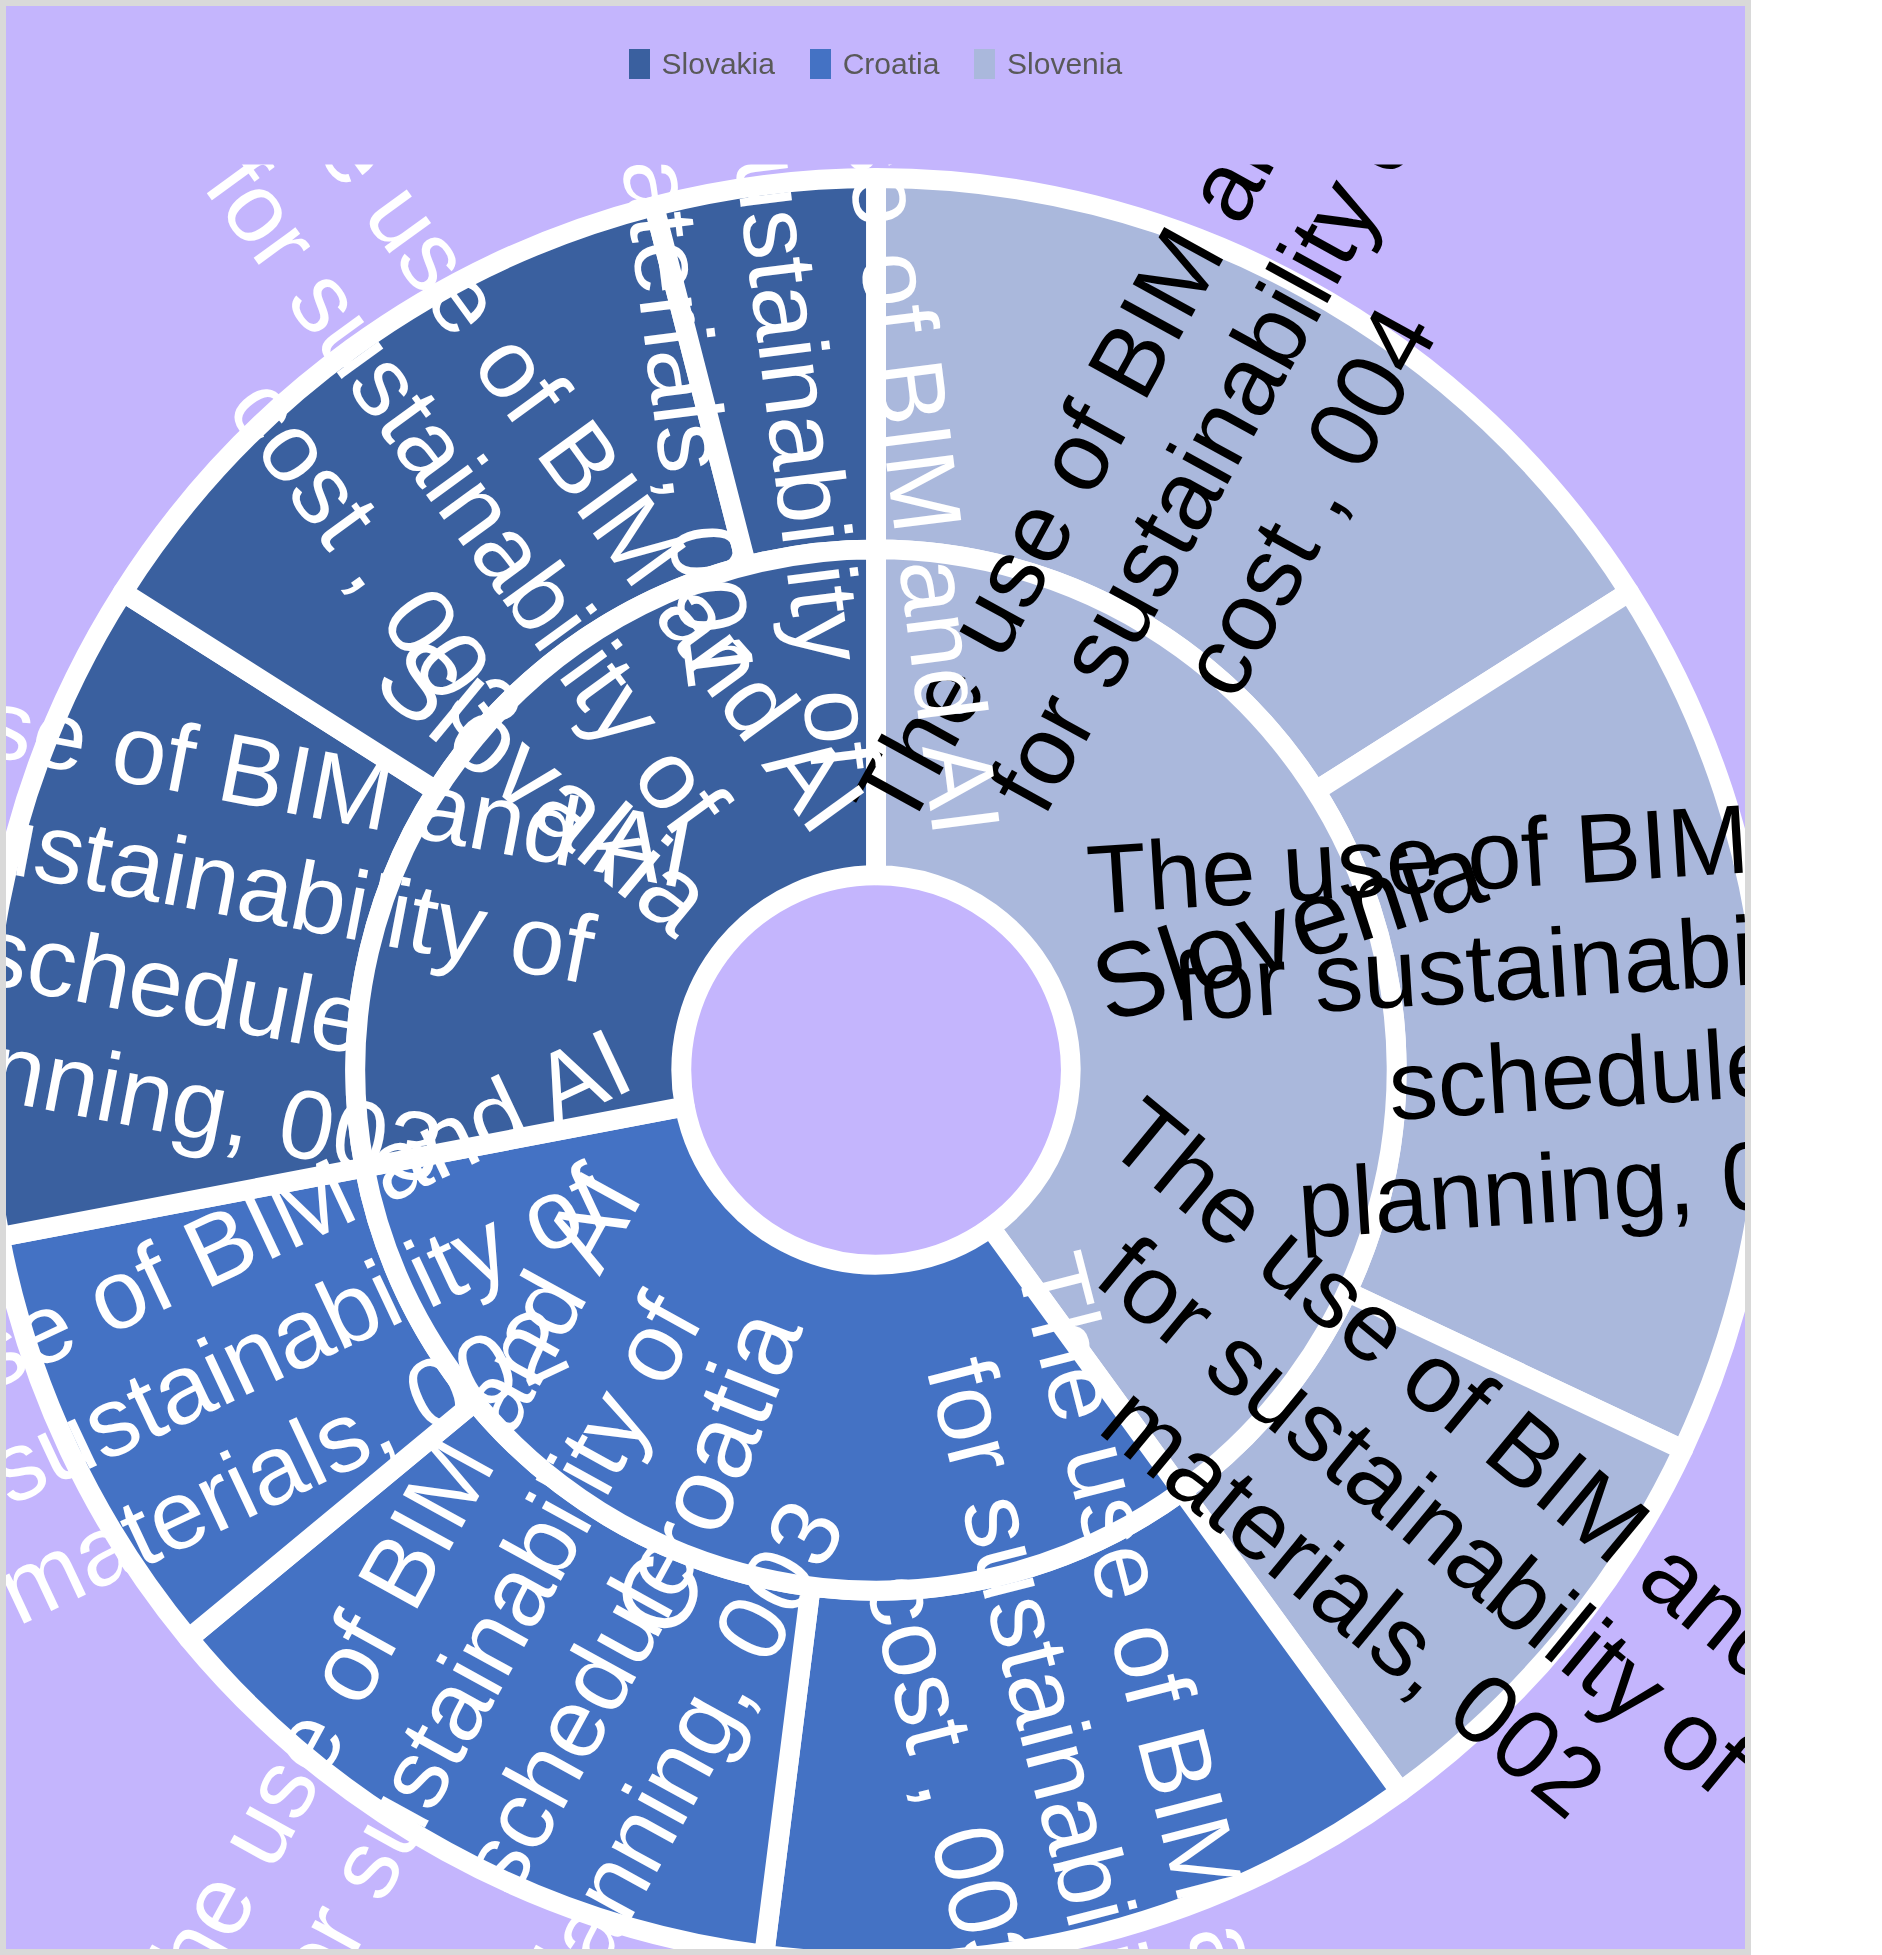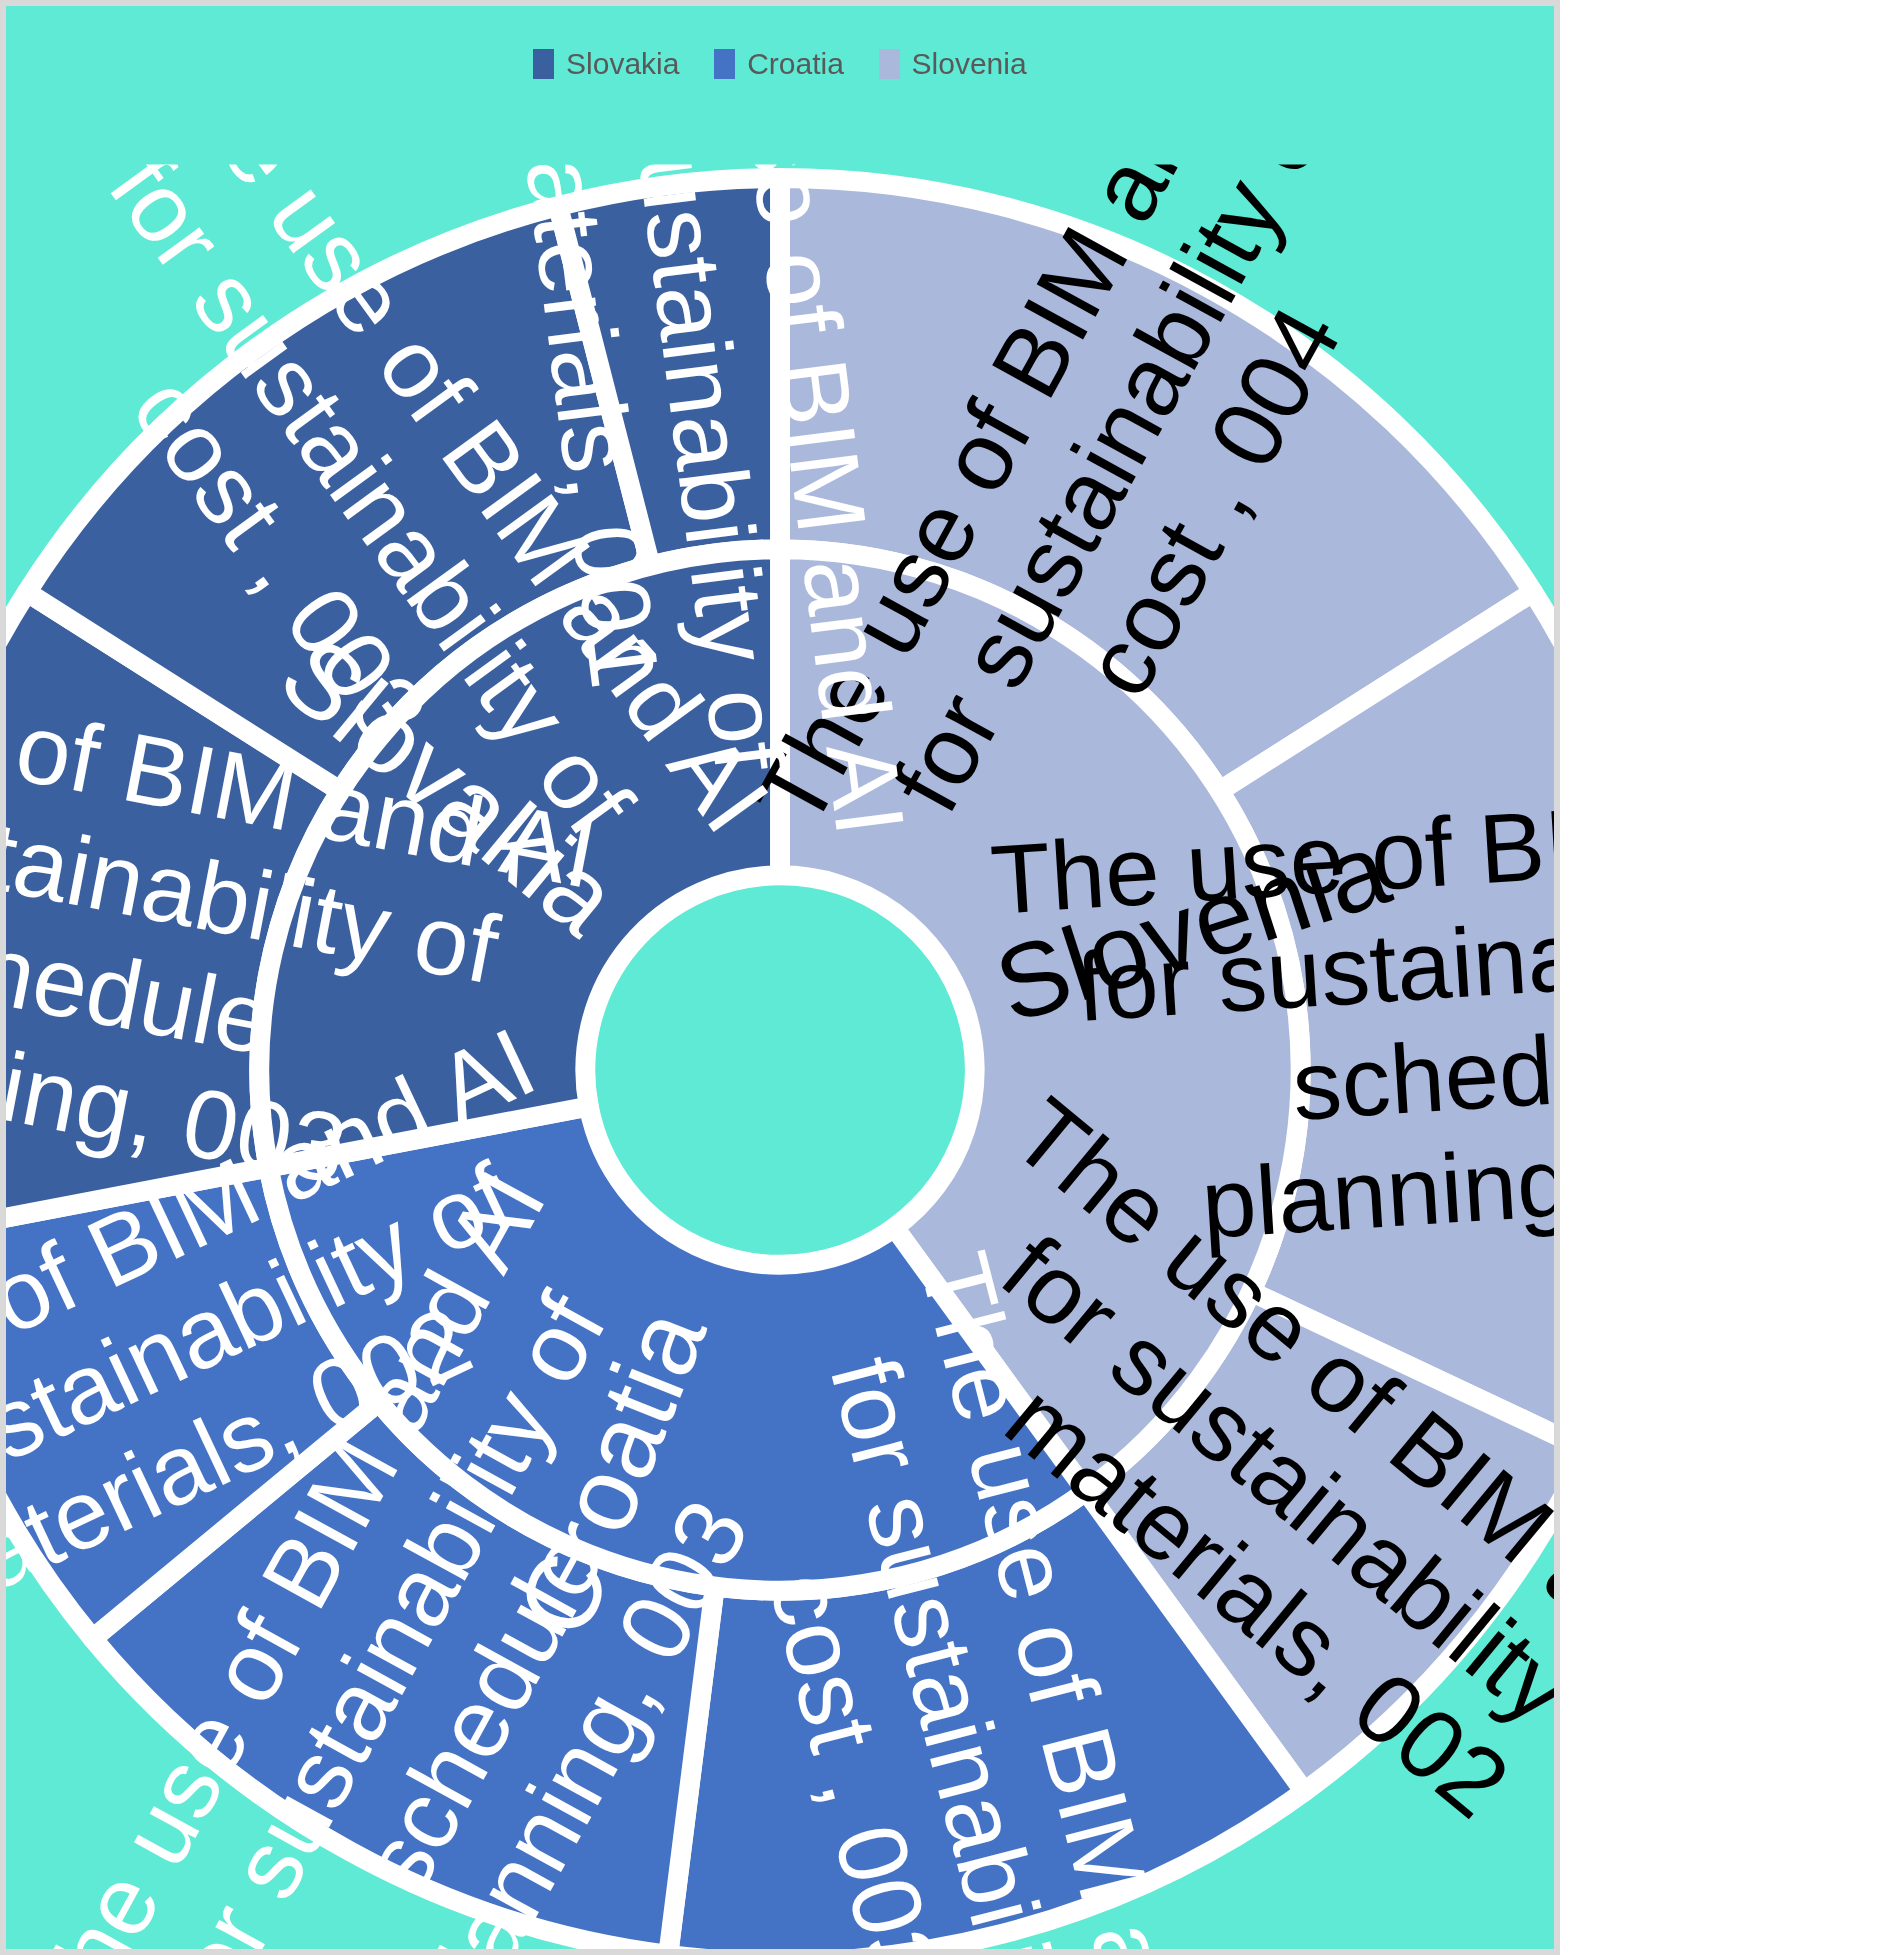--- a/index.html
+++ b/index.html
@@ -1,23 +1,23 @@
 <!DOCTYPE html>
 <html style="font-size:7.2px"><head>
 <meta charset="utf-8">
 <title>Sunburst Chart</title>
 <style>
   html,body{margin:0;padding:0;background:#ffffff;}
   body{font-family:"Liberation Sans", sans-serif;}
   #frame{
     position:relative;
-    width:1560px;height:1955px;
+    width:1751px;height:1955px;
     box-sizing:border-box;
     border:6.3px solid #d9d9d9;
-    background:#5eead4;
+    background:#c4b5fd;
     overflow:hidden;
   }
   #legend{
     position:absolute;left:0;right:0;top:43px;
     display:flex;justify-content:center;align-items:center;
     gap:35px;
   }
   .legend-item{display:flex;align-items:center;gap:11.7px;}
   .legend-swatch{width:21px;height:30px;display:block;}
   .legend-label{font-size:30px;color:#595959;line-height:1;white-space:nowrap;}

